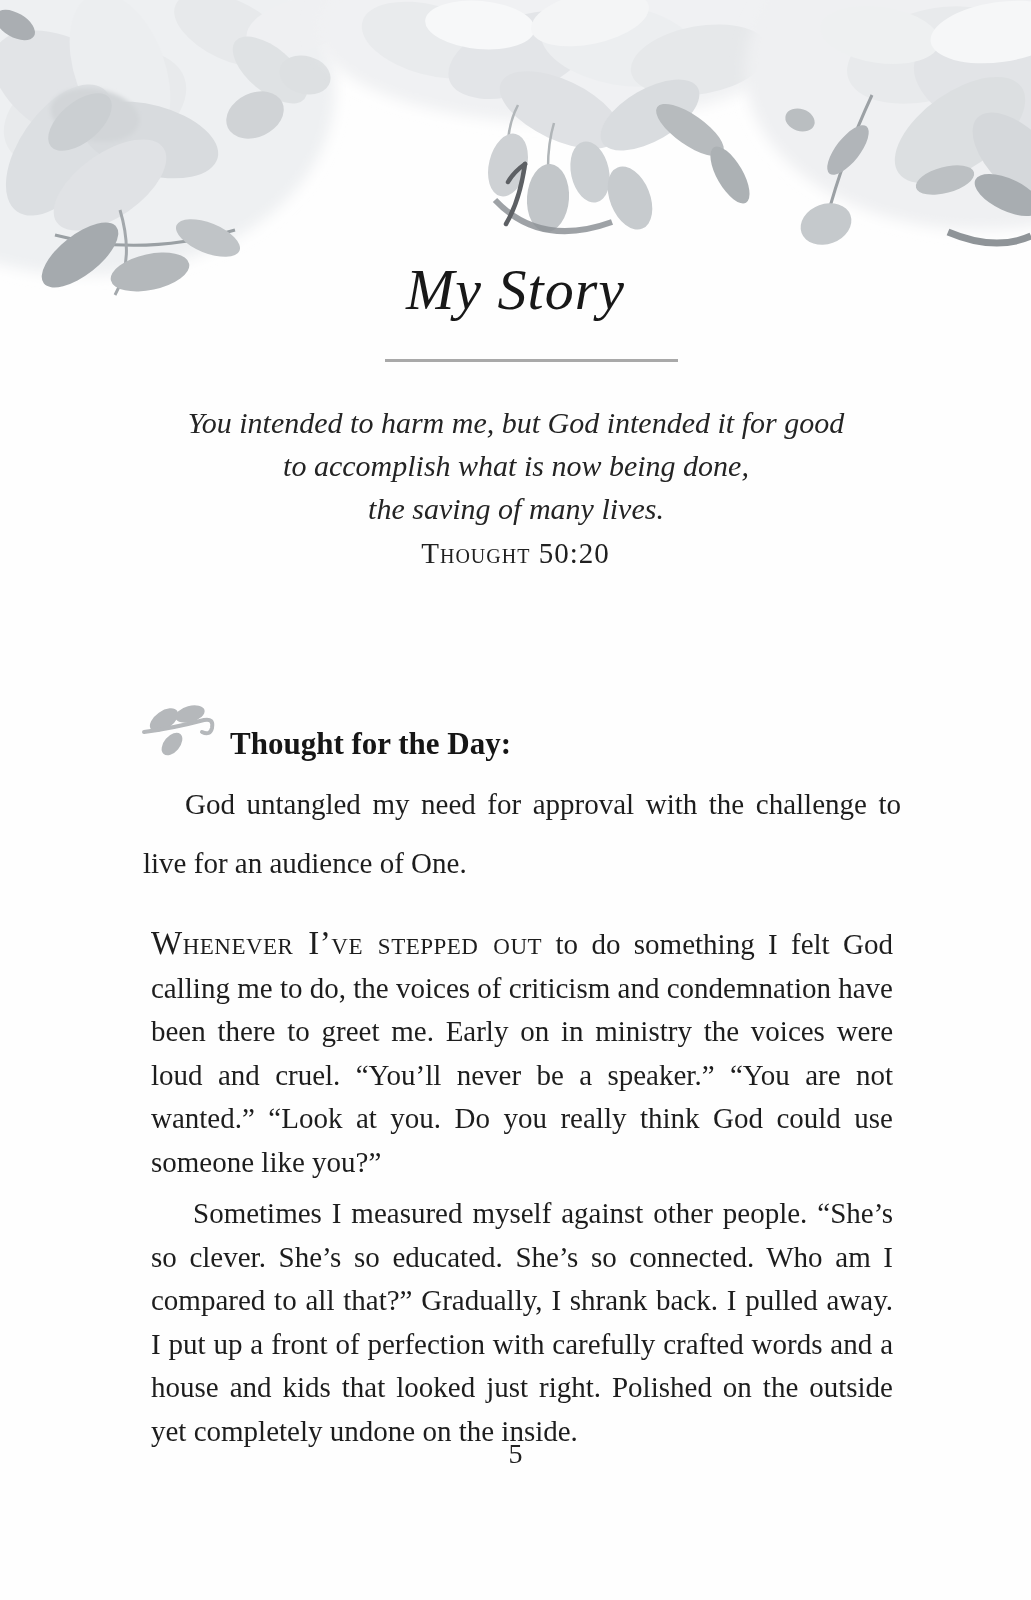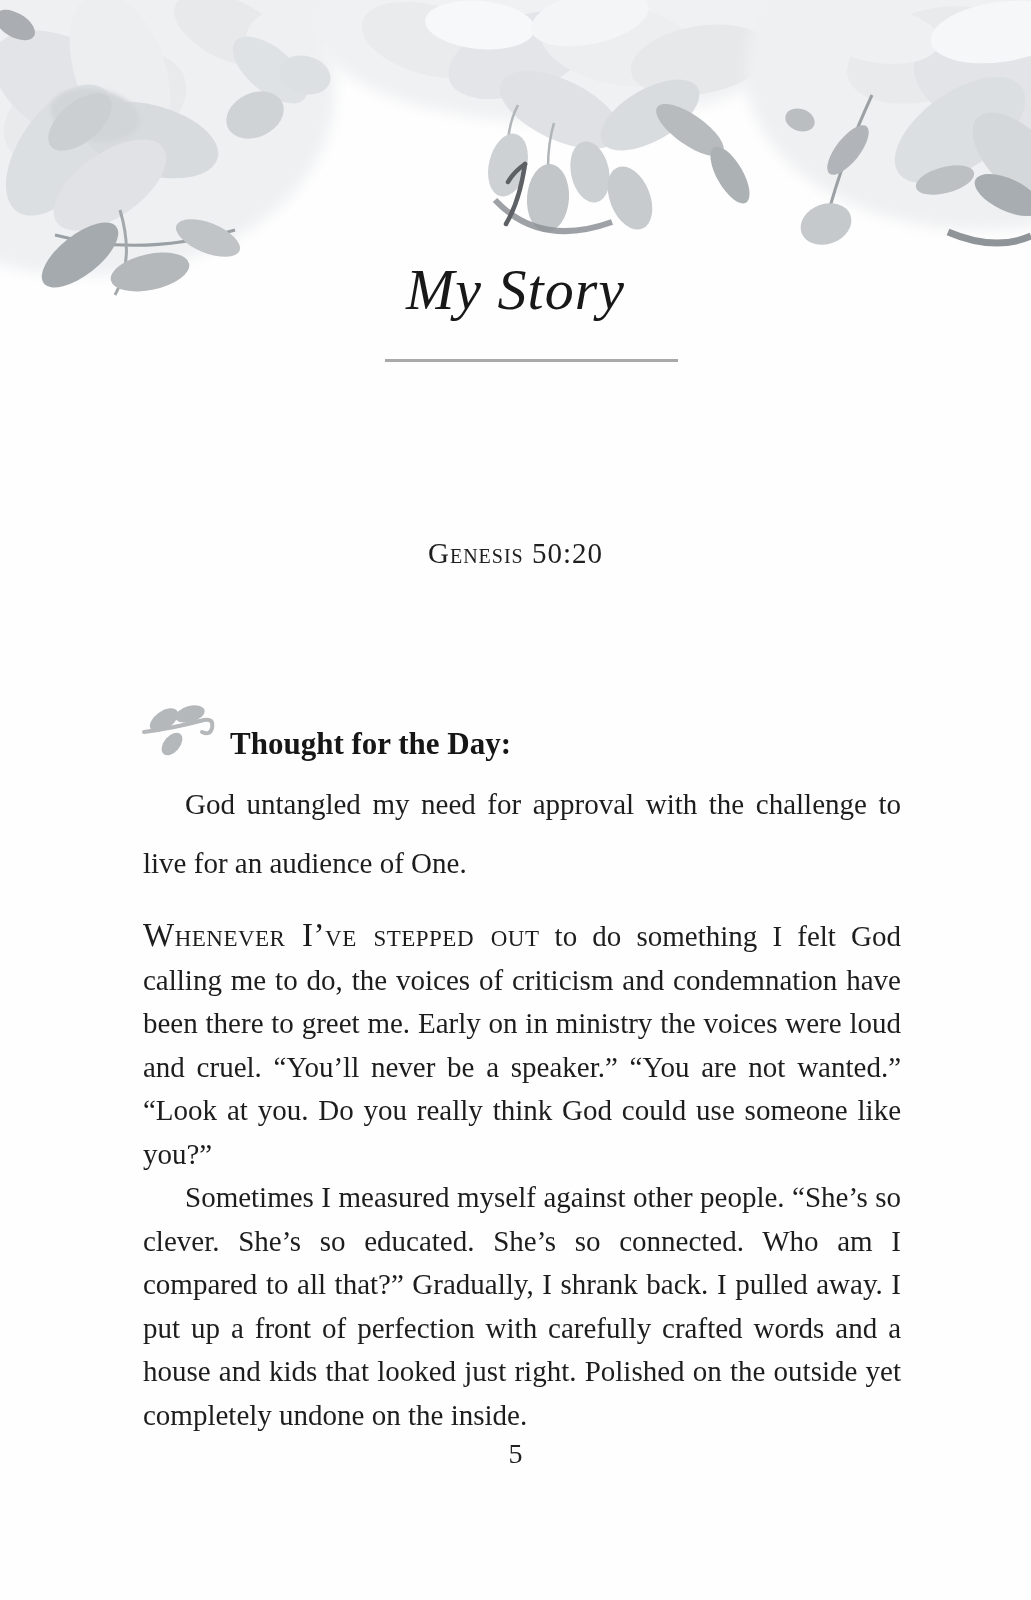--- a/index.html
+++ b/index.html
@@ -36,21 +36,21 @@
   .thought-heading { font-weight:bold; font-size:31px; color:#161616; }
   .thought-text {
     margin:13px 0 0; font-size:29px; line-height:59px;
     text-indent:42px; text-align:justify;
   }
 
   .body-section {
     position:absolute; top:915px; left:143px; width:758px;
     font-size:29px; line-height:43.5px; text-align:justify;
   }
-  .body-section p { margin:0; }
+  .body-section p { margin:8px; }
   .para-indent { text-indent:42px; }
   .lead { font-variant:small-caps; font-size:33px; line-height:1; letter-spacing:0.5px; }
 
   .page-number { position:absolute; top:1438px; left:0; width:100%; text-align:center; font-size:28px; color:#222; }
 </style>
 </head>
 <body>
 
 <div class="page">
 
@@ -130,22 +130,27 @@
     <svg width="44" height="72" viewBox="0 0 44 72">
       <path d="M31,6 C24,11 18,17 14,24" stroke="#5d6064" stroke-width="4.5" fill="none" stroke-linecap="round"></path>
       <path d="M31,6 C28,27 22,49 12,66" stroke="#5d6064" stroke-width="4.5" fill="none" stroke-linecap="round"></path>
     </svg>
   </div>
 
   <h1 class="title">My Story</h1>
 
   <div class="divider"></div>
 
+  <div class="epigraph">
+    <div>You intended to harm me, but God intended it for good</div>
+    <div>to accomplish what is now being done,</div>
+    <div>the saving of many lives.</div>
+  </div>
 
-  <div class="reference">Genesis 50:20</div>
+  <div class="reference">Thought 50:20</div>
 
   <section class="thought-section">
     <div class="thought-head">
       <svg class="leaf-icon" viewBox="0 0 84 64">
         <g fill="#b5b8bb">
           <ellipse transform="rotate(-35 26 22)" cx="26" cy="22" rx="16" ry="9"></ellipse>
           <ellipse transform="rotate(-15 52 16)" cx="52" cy="16" rx="15" ry="8"></ellipse>
           <ellipse transform="rotate(-50 34 46)" cx="34" cy="46" rx="13" ry="8"></ellipse>
         </g>
         <path d="M6,34 Q36,30 66,22 Q76,20 74,30 Q72,38 64,34" stroke="#b5b8bb" stroke-width="4" fill="none" stroke-linecap="round"></path>

